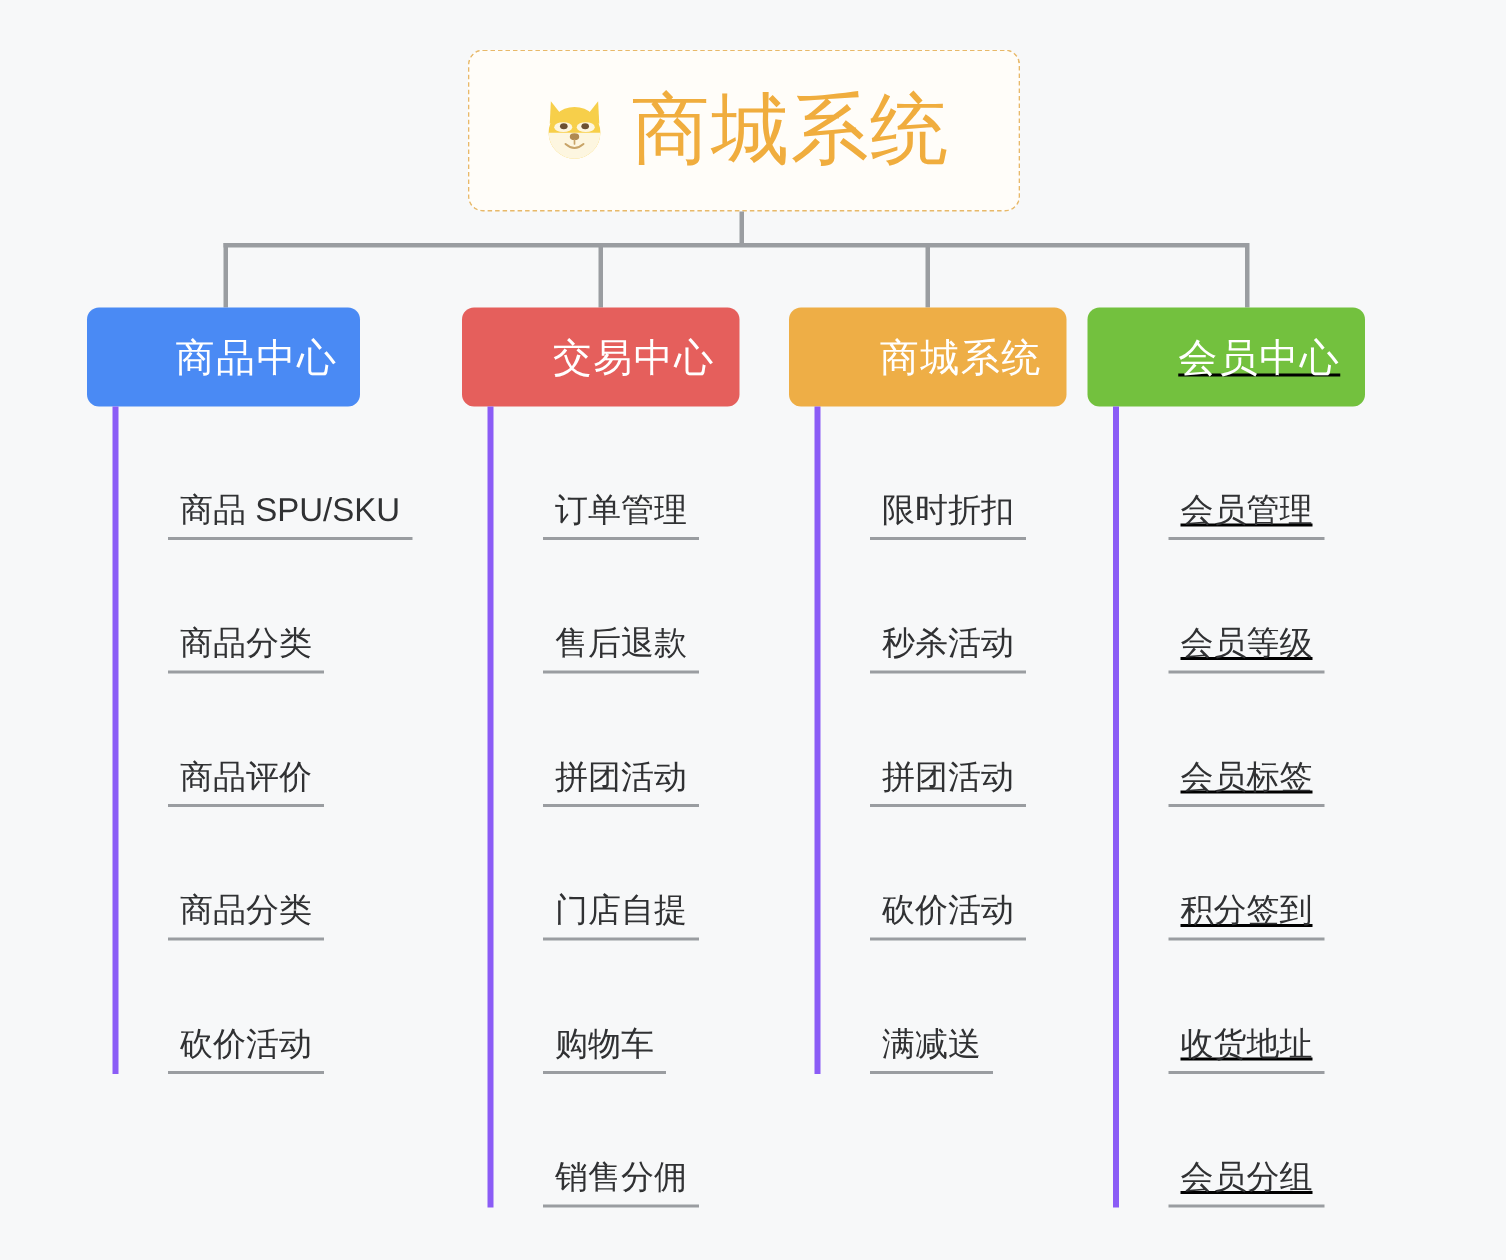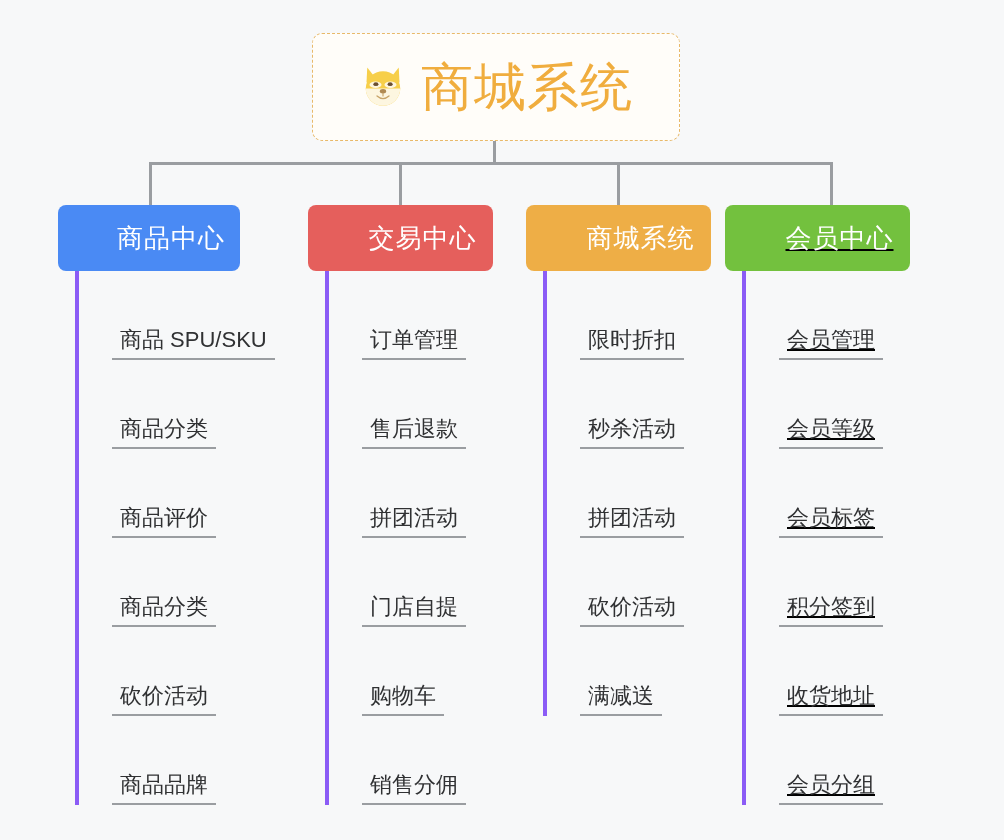--- a/index.html
+++ b/index.html
@@ -170,25 +170,20 @@
           <div class="leaf">
             <div class="leaf-inner">
               <span class="leaf-label">商品分类</span>
             </div>
           </div>
           <div class="leaf">
             <div class="leaf-inner">
               <span class="leaf-label">砍价活动</span>
             </div>
           </div>
-          <div class="leaf">
-            <div class="leaf-inner">
-              <span class="leaf-label">商品品牌</span>
-            </div>
-          </div>
         </div>
       </div>
       <div class="column" style="left: 308px; width: 185px;">
         <div class="cat-box" style="background: rgb(229, 95, 92); width: 185px;">
           <span>交易中心</span>
         </div>
         <div class="leaf-list">
           <div class="leaf">
             <div class="leaf-inner">
               <span class="leaf-label">订单管理</span>

